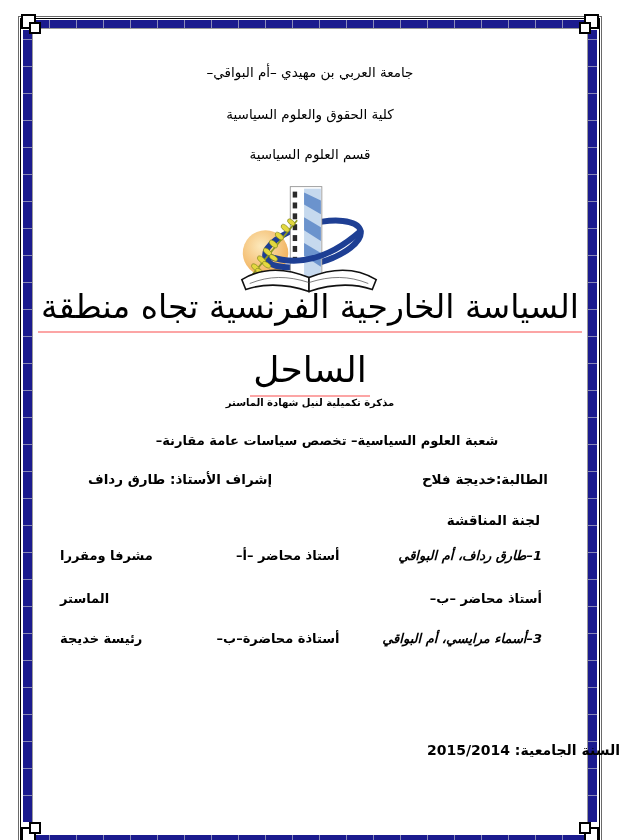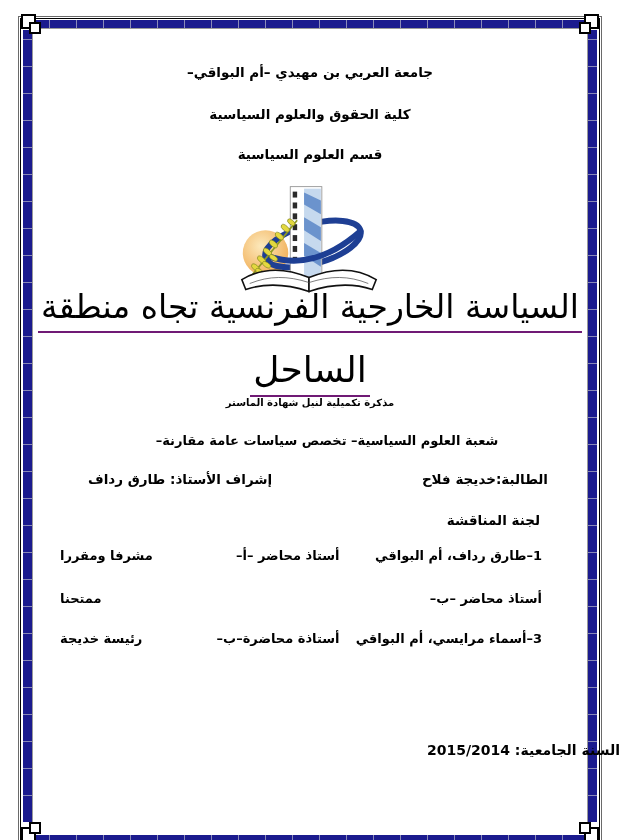--- a/index.html
+++ b/index.html
@@ -21,34 +21,34 @@
   .band-right{top:30px;right:23px;width:9px;height:792px;box-shadow:-1px 0 0 #9a9a9a;}
   .knot{width:22px;height:22px;}
   .knot .sq1{position:absolute;left:0;top:0;width:11px;height:11px;border:2px solid #000;background:#fff;}
   .knot .sq2{position:absolute;left:8px;top:8px;width:8px;height:8px;border:2px solid #000;background:#fff;}
   .knot-tl{top:14px;left:21px;}
   .knot-tr{top:14px;right:21px;transform:scaleX(-1);}
   .knot-bl{top:820px;left:21px;transform:scaleY(-1);}
   .knot-br{top:820px;right:21px;transform:scale(-1,-1);}
   
   .center{left:0;right:0;text-align:center;}
-  .hdr{font-size:13.5px;font-weight:bold;}
+  .hdr{font-size:13.5px;font-weight:normal;}
   .hdr1{top:64px;} .hdr2{top:106px;} .hdr3{top:146px;}
   .logo-wrap{top:186px;left:50%;transform:translateX(-50%);width:168px;height:115px;}
   .title1{top:287px;font-size:33px;font-family:"DejaVu Serif","Liberation Serif","DejaVu Sans",serif;}
   .title2{top:349px;font-size:36px;font-family:"DejaVu Serif","Liberation Serif","DejaVu Sans",serif;}
-  .u{display:inline-block;border-bottom:2px solid #701a75;padding:0 3px 5px;}
+  .u{display:inline-block;border-bottom:2px solid #fca5a5;padding:0 3px 5px;}
   .memo{top:397px;font-size:10px;font-weight:bold;}
   .branch{top:433px;font-size:13px;font-weight:bold;margin-left:34px;}
   .people{top:471px;left:0;right:0;display:flex;justify-content:space-between;
           padding:0 72px 0 88px;font-size:13.5px;font-weight:bold;}
   .cmt-h{top:512px;left:0;right:80px;text-align:right;font-size:13.5px;font-weight:bold;padding-left:28px;}
   .m-row{left:0;right:0;display:flex;align-items:baseline;
          padding:0 78px 0 60px;font-size:13px;font-weight:bold;}
-  .m-row .name{flex:0 0 42%;text-align:right;white-space:nowrap;}
+  .m-row .name{flex:0 0 42%;text-align:right;white-space:nowrap;font-style:italic;}
   .m-row .rank{flex:0 0 30%;white-space:nowrap;}
   .m-row .role{flex:1;text-align:left;white-space:nowrap;}
   .row1{top:548px;} .row2{top:591px;} .row3{top:631px;}
   .year{top:742px;font-size:14px;font-weight:bold;text-align:right;}
 </style>
 </head>
 <body dir="rtl">
 
 <div class="abs b-outer"></div>
 <div class="abs b-inner"></div>
@@ -152,21 +152,21 @@
 
 <div class="abs cmt-h">لجنة المناقشة</div>
 
 <div class="abs m-row row1">
   <span class="name">1–طارق رداف، أم البواقي</span>
   <span class="rank">أستاذ محاضر –أ–</span>
   <span class="role">مشرفا ومقررا</span>
 </div>
 <div class="abs m-row row2">
   <span class="rank">أستاذ محاضر –ب–</span>
-  <span class="role">ممتحنا</span>
+  <span class="role">الماستر</span>
 </div>
 <div class="abs m-row row3">
   <span class="name">3–أسماء مرايسي، أم البواقي</span>
   <span class="rank">أستاذة محاضرة–ب–</span>
   <span class="role">رئيسة خديجة</span>
 </div>
 
 <div class="abs center year">السنة الجامعية: 2015/2014</div>
 
 </body></html>

